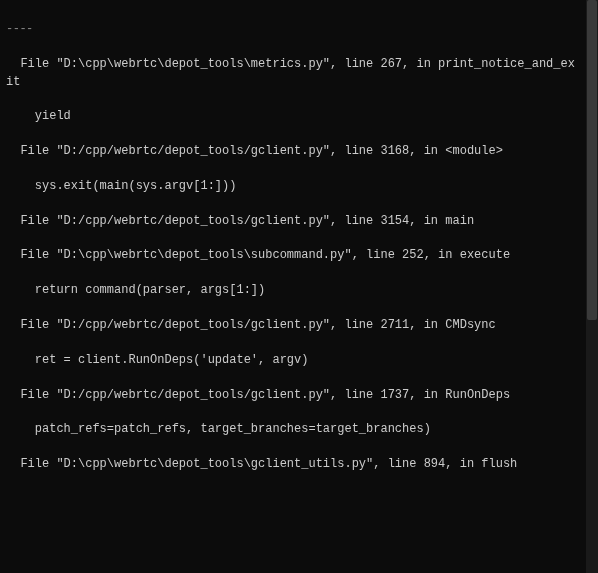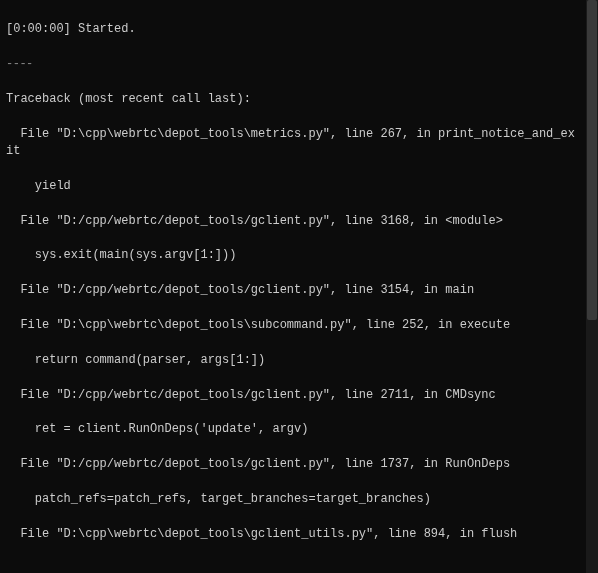--- a/index.html
+++ b/index.html
@@ -39,23 +39,21 @@
       top: 0;
       height: 320px;
       background: #3a3a3a;
       border-radius: 2px;
     }
   </style>
 </head>
 <body>
 
 <div class="terminal">
-<span class="line">[0:00:00] Started.</span>
 <span class="line hr">----</span>
-<span class="line">Traceback (most recent call last):</span>
 <span class="line">  File "D:\cpp\webrtc\depot_tools\metrics.py", line 267, in print_notice_and_exit</span>
 <span class="line">    yield</span>
 <span class="line">  File "D:/cpp/webrtc/depot_tools/gclient.py", line 3168, in &lt;module&gt;</span>
 <span class="line">    sys.exit(main(sys.argv[1:]))</span>
 <span class="line">  File "D:/cpp/webrtc/depot_tools/gclient.py", line 3154, in main</span>
 <span class="line">  File "D:\cpp\webrtc\depot_tools\subcommand.py", line 252, in execute</span>
 <span class="line">    return command(parser, args[1:])</span>
 <span class="line">  File "D:/cpp/webrtc/depot_tools/gclient.py", line 2711, in CMDsync</span>
 <span class="line">    ret = client.RunOnDeps('update', argv)</span>
 <span class="line">  File "D:/cpp/webrtc/depot_tools/gclient.py", line 1737, in RunOnDeps</span>

